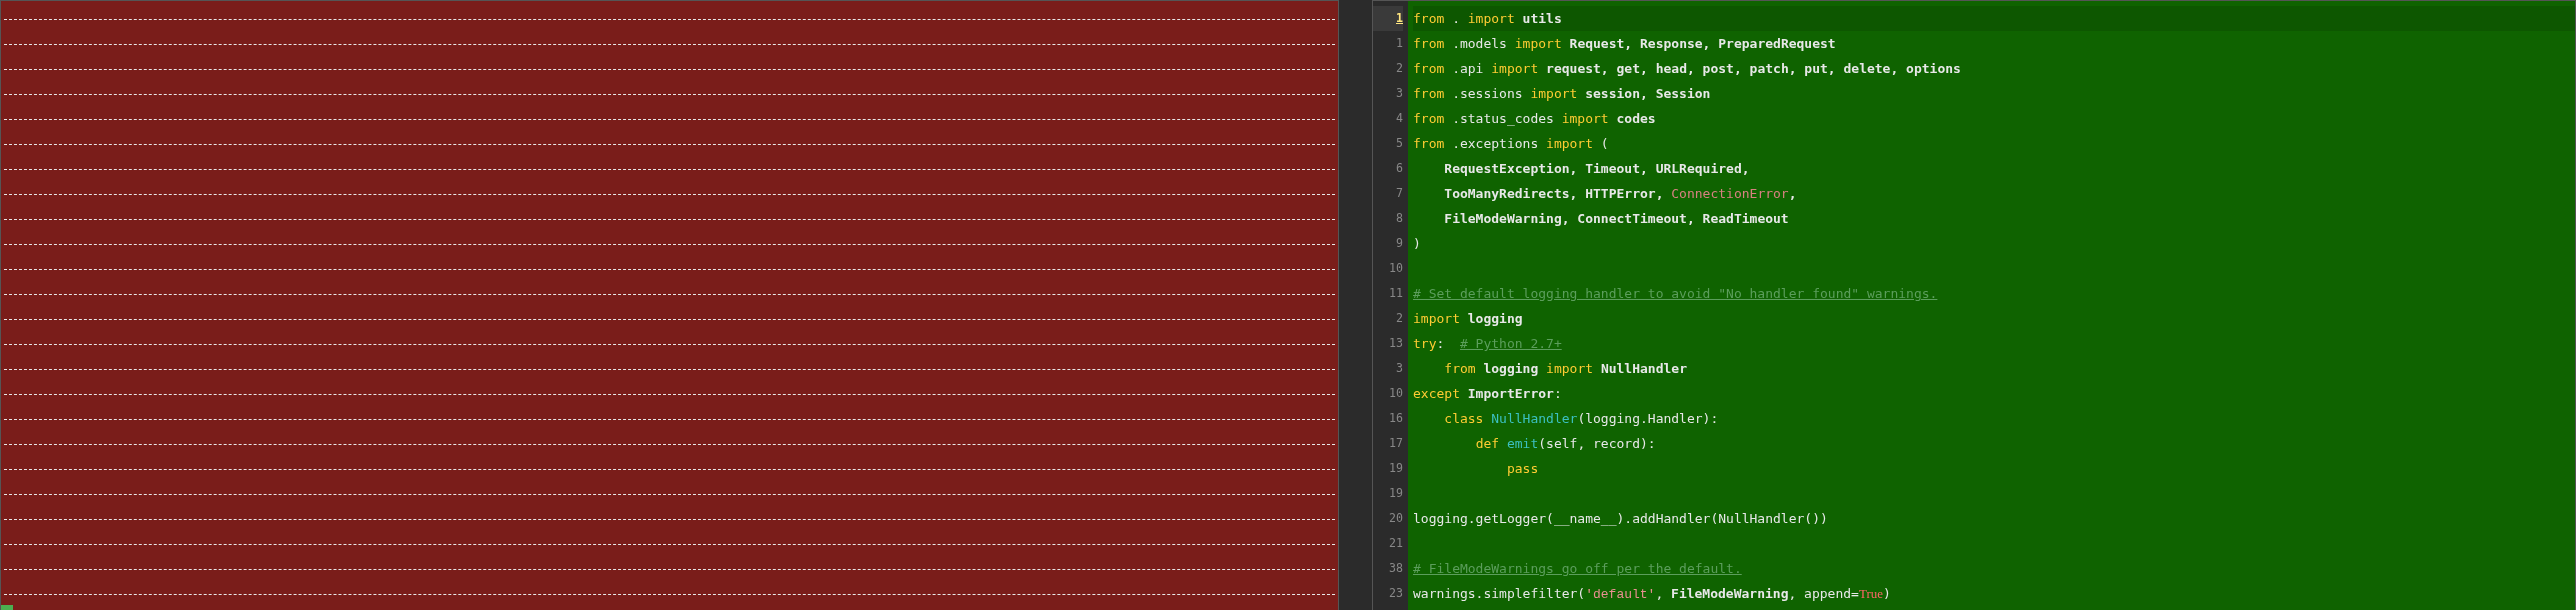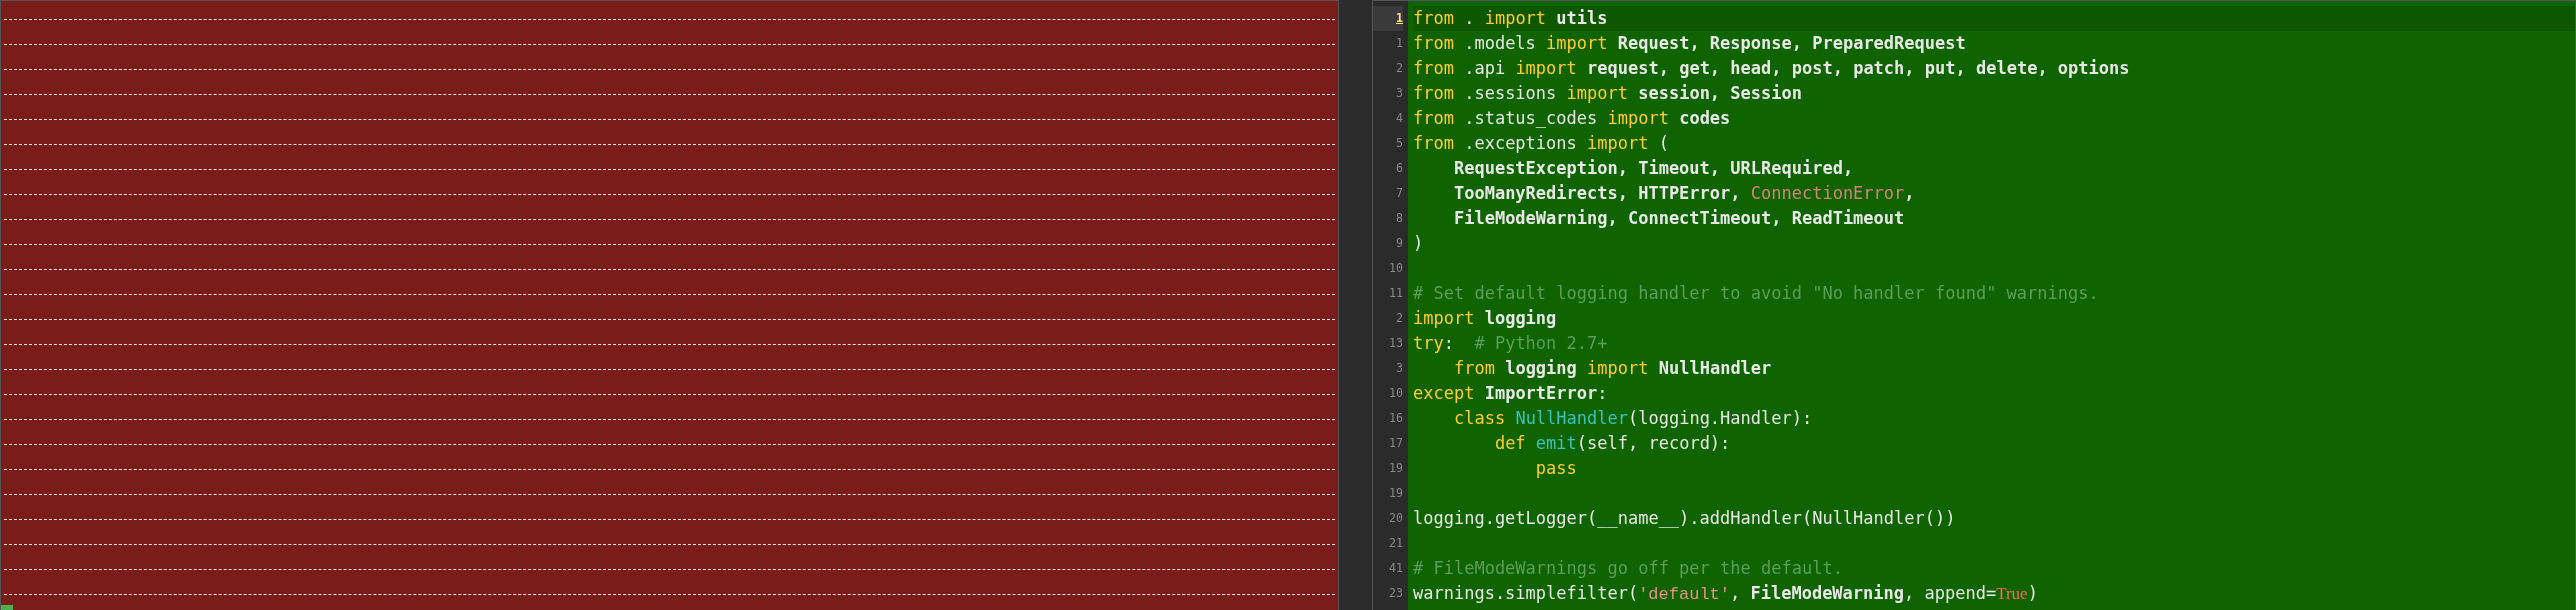--- a/index.html
+++ b/index.html
@@ -84,35 +84,35 @@
   .gutter .ln.primary {
     color: #ffe680;
     background: #3a3a3a;
     font-weight: bold;
     text-decoration: underline;
   }
   .code-area {
     flex: 1 1 auto;
     padding: 5px 0 0 5px;
     color: #e8e8e8;
-    font-size: 17px;
+    font-size: 13px;
     line-height: 25px;
     white-space: pre;
     position: relative;
   }
   .code-line {
     height: 25px;
   }
   .current-line-hl {
     background: rgba(0,0,0,0.12);
   }
   
   .kw   { color: #ffcc33; }            
   .str  { color: #e89090; font-family: Liberation Mono, monospace; }            
-  .cmt  { color: #5c9e5c; }            
+  .cmt  { color: #5c9e5c; text-decoration: underline; }            
   .id   { color: #e8e8e8; font-weight: bold; }
   .exc  { color: #d88080; margin-top: 32px; }            
   .builtin { color: #ff6666; font-family: Liberation Serif, serif; }         
   .type { color: #3cc0c0; }
 </style>
 </head>
 <body>
 
 <div class="split-container">
 
@@ -165,20 +165,20 @@
         <span class="ln">2</span>
         <span class="ln">13</span>
         <span class="ln">3</span>
         <span class="ln">10</span>
         <span class="ln">16</span>
         <span class="ln">17</span>
         <span class="ln">19</span>
         <span class="ln">19</span>
         <span class="ln">20</span>
         <span class="ln">21</span>
-        <span class="ln">41</span>
+        <span class="ln">38</span>
         <span class="ln">23</span>
       </div>
     <div class="code-area" id="code"><div class="code-line current-line-hl"><span class="kw">from</span><span> . </span><span class="kw">import</span><span> </span><span class="id">utils</span></div><div class="code-line"><span class="kw">from</span><span> .models </span><span class="kw">import</span><span> </span><span class="id">Request, Response, PreparedRequest</span></div><div class="code-line"><span class="kw">from</span><span> .api </span><span class="kw">import</span><span> </span><span class="id">request, get, head, post, patch, put, delete, options</span></div><div class="code-line"><span class="kw">from</span><span> .sessions </span><span class="kw">import</span><span> </span><span class="id">session, Session</span></div><div class="code-line"><span class="kw">from</span><span> .status_codes </span><span class="kw">import</span><span> </span><span class="id">codes</span></div><div class="code-line"><span class="kw">from</span><span> .exceptions </span><span class="kw">import</span><span> (</span></div><div class="code-line"><span>    </span><span class="id">RequestException, Timeout, URLRequired,</span></div><div class="code-line"><span>    </span><span class="id">TooManyRedirects, HTTPError, </span><span class="exc">ConnectionError</span><span class="id">,</span></div><div class="code-line"><span>    </span><span class="id">FileModeWarning, ConnectTimeout, ReadTimeout</span></div><div class="code-line"><span>)</span></div><div class="code-line">&nbsp;</div><div class="code-line"><span class="cmt"># Set default logging handler to avoid "No handler found" warnings.</span></div><div class="code-line"><span class="kw">import</span><span> </span><span class="id">logging</span></div><div class="code-line"><span class="kw">try</span><span>:  </span><span class="cmt"># Python 2.7+</span></div><div class="code-line"><span>    </span><span class="kw">from</span><span> </span><span class="id">logging</span><span> </span><span class="kw">import</span><span> </span><span class="id">NullHandler</span></div><div class="code-line"><span class="kw">except</span><span> </span><span class="id">ImportError</span><span>:</span></div><div class="code-line"><span>    </span><span class="kw">class</span><span> </span><span class="type">NullHandler</span><span>(logging.Handler):</span></div><div class="code-line"><span>        </span><span class="kw">def</span><span> </span><span class="type">emit</span><span>(self, record):</span></div><div class="code-line"><span>            </span><span class="kw">pass</span></div><div class="code-line">&nbsp;</div><div class="code-line"><span>logging.getLogger(__name__).addHandler(NullHandler())</span></div><div class="code-line">&nbsp;</div><div class="code-line"><span class="cmt"># FileModeWarnings go off per the default.</span></div><div class="code-line"><span>warnings.simplefilter(</span><span class="str">'default'</span><span>, </span><span class="id">FileModeWarning</span><span>, append=</span><span class="builtin">True</span><span>)</span></div></div>
   </div>
 
 </div>
 
 
 </body></html>

